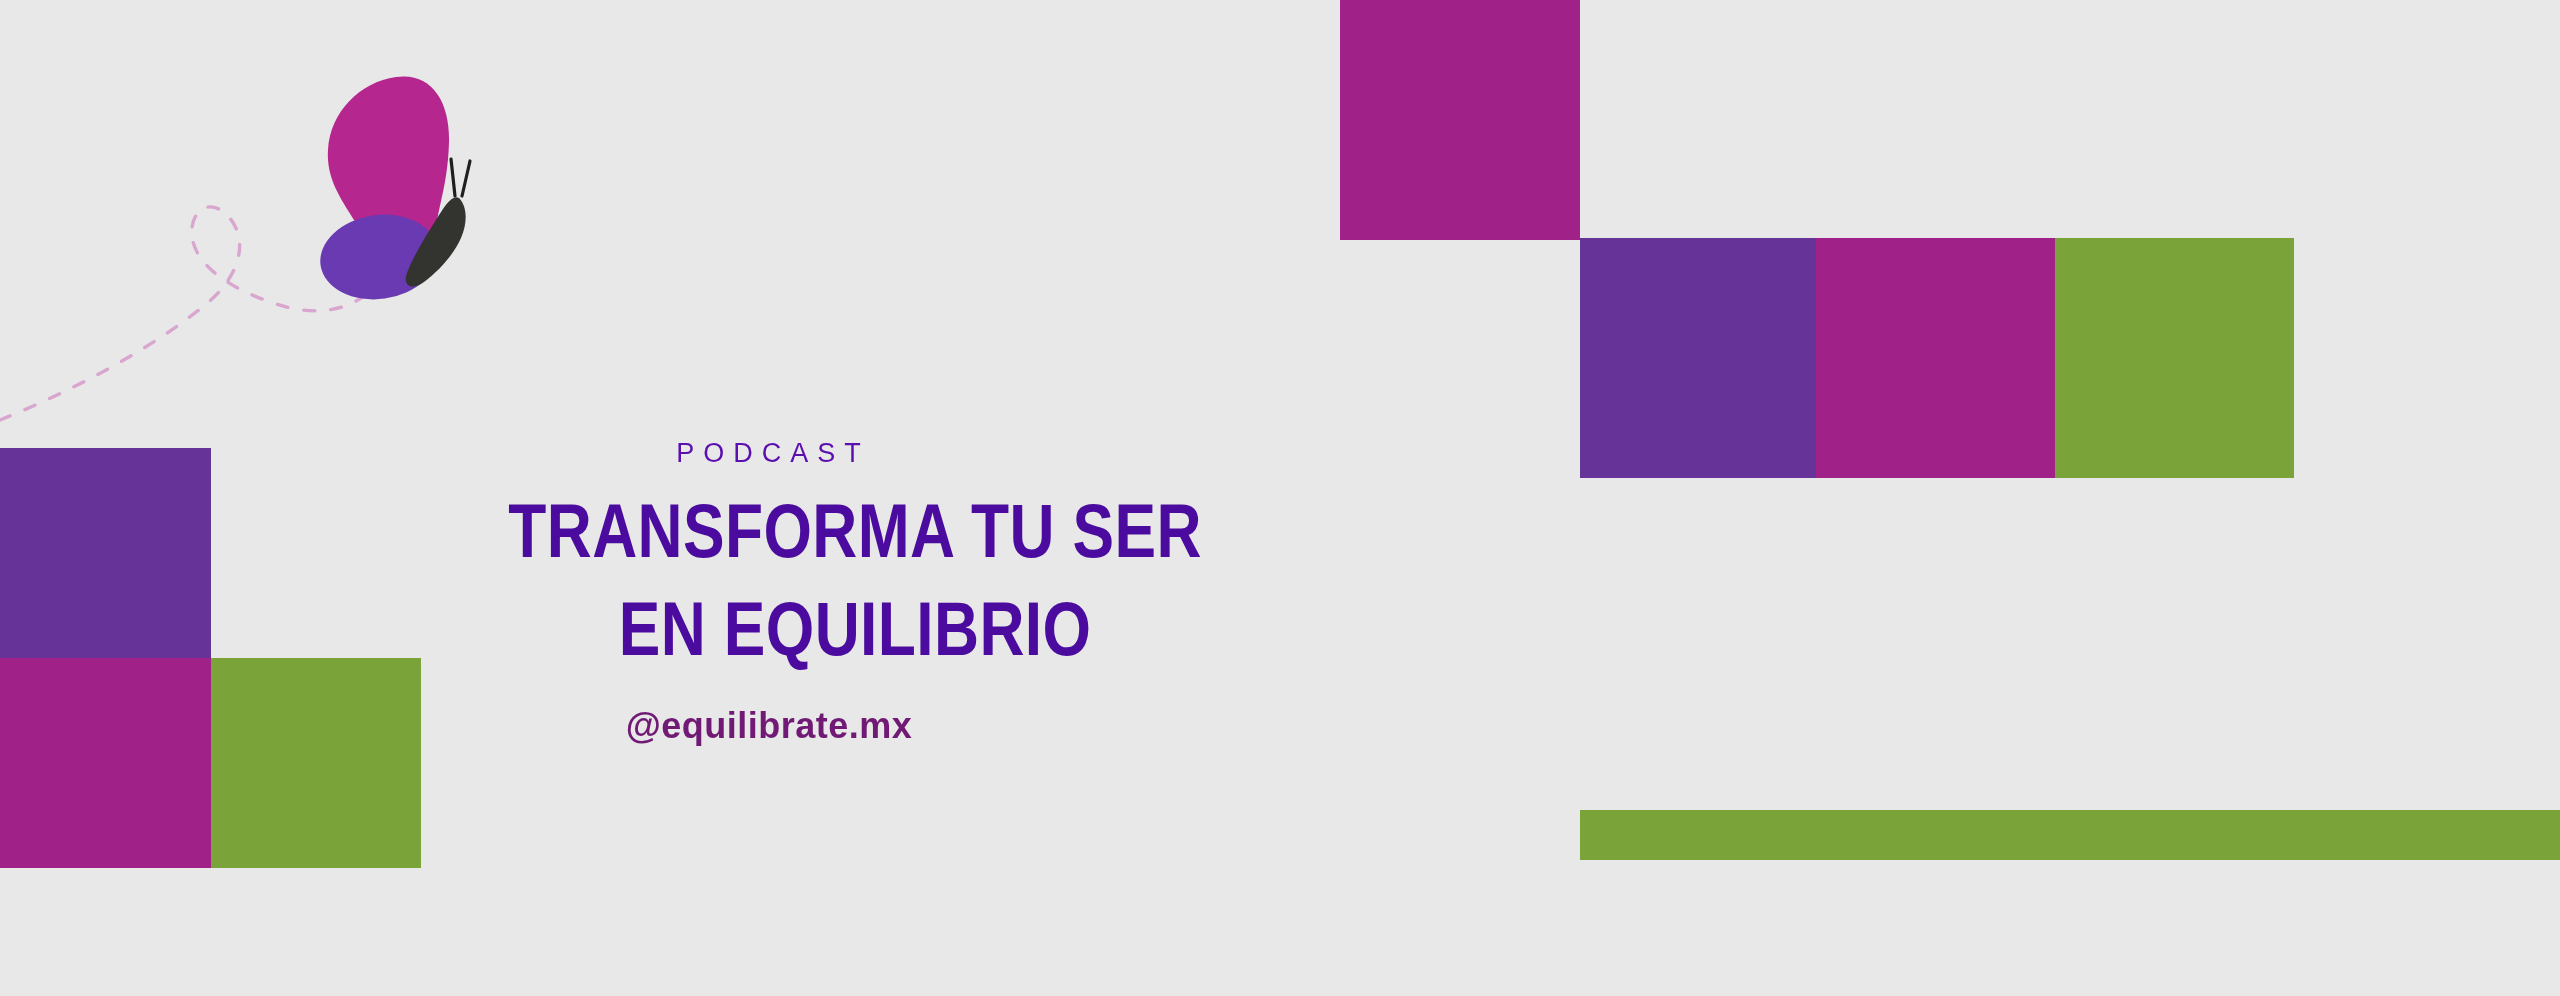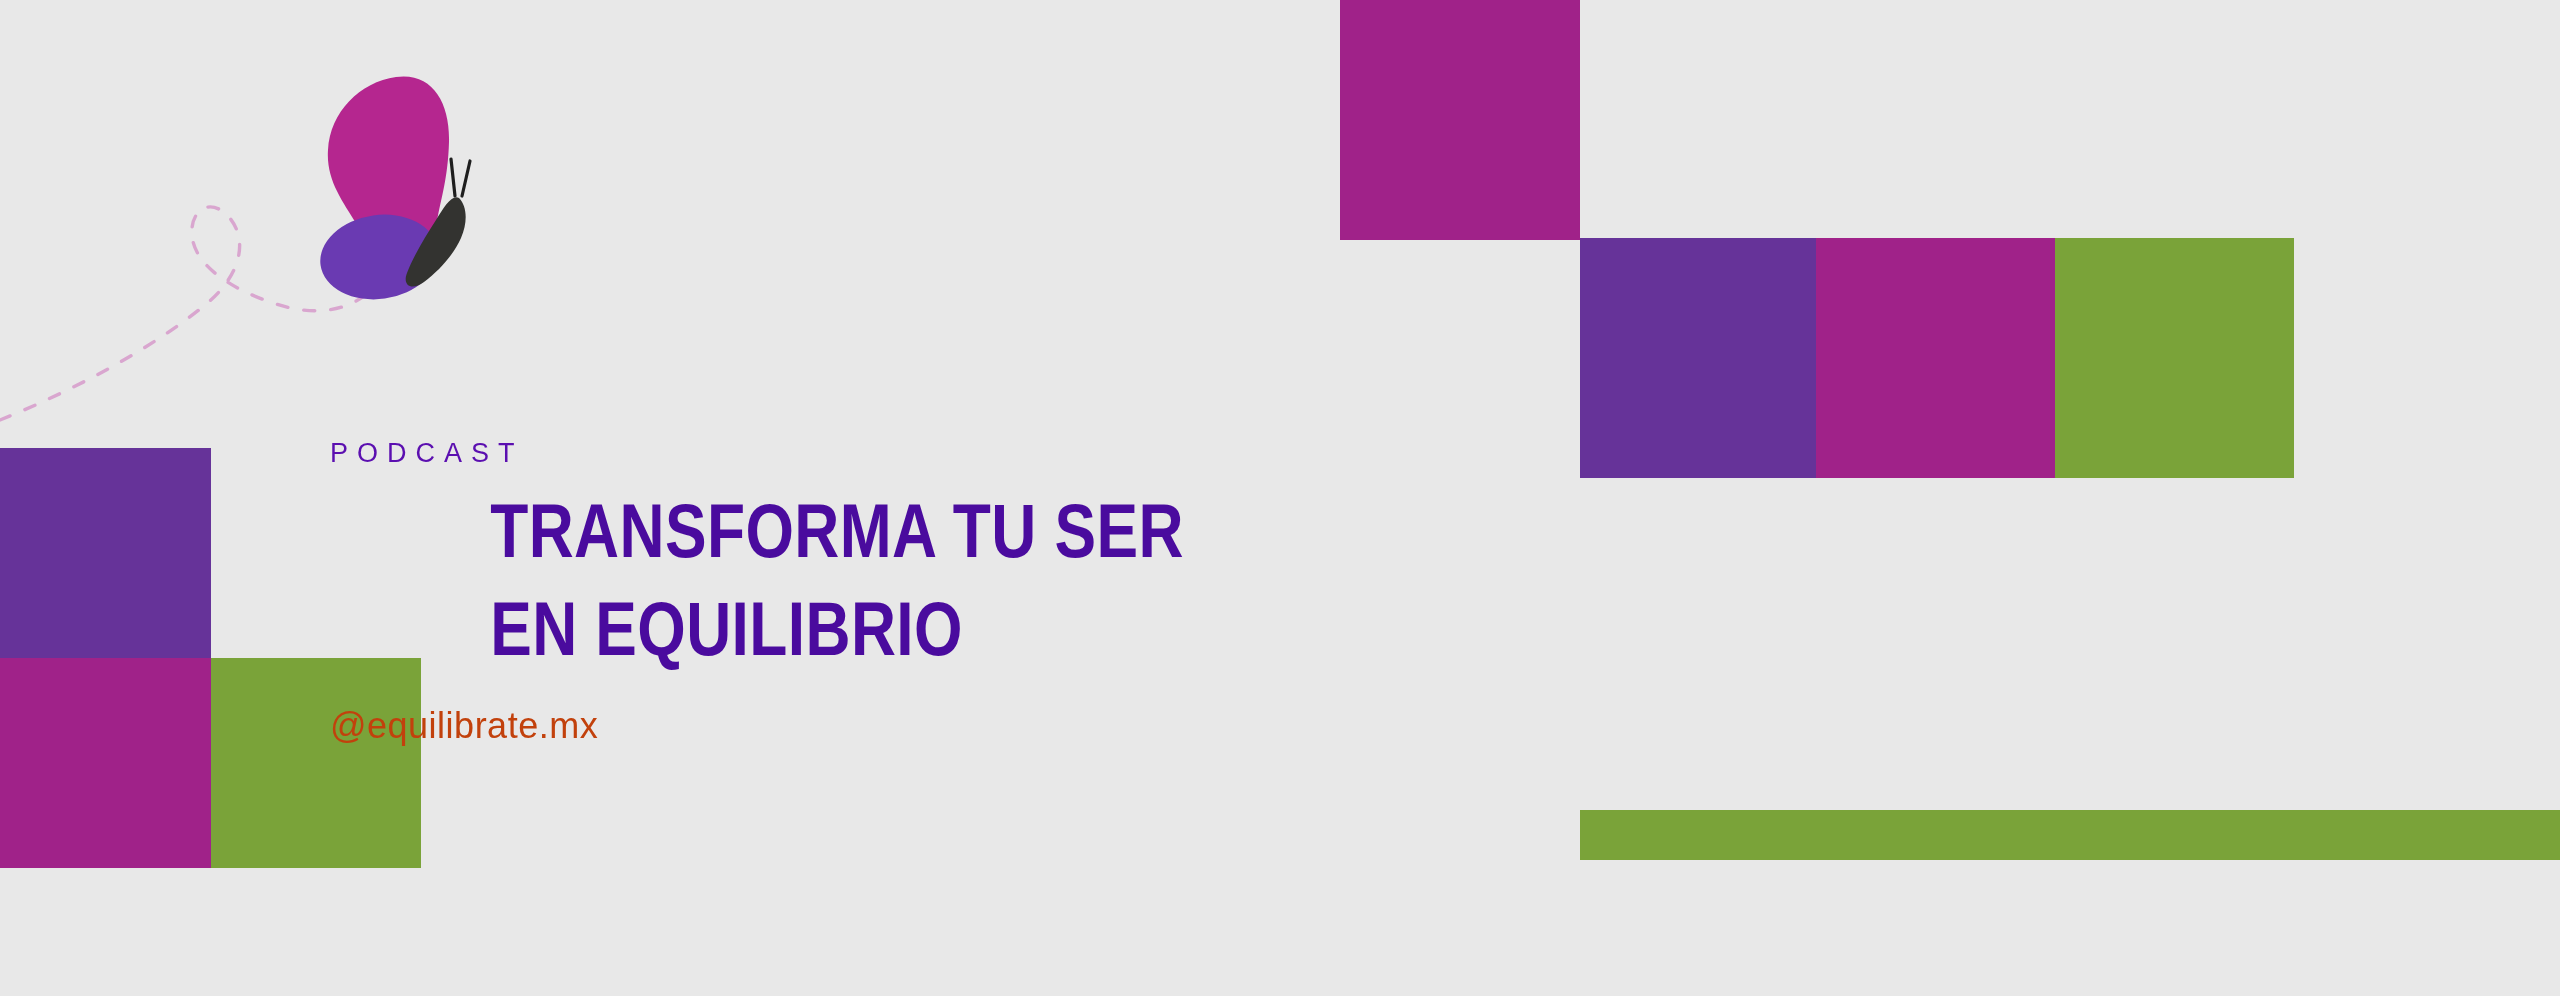--- a/index.html
+++ b/index.html
@@ -36,21 +36,21 @@
   
   #logo { position: absolute; left: 0px; top: 20px; width: 520px; height: 420px; }
   #logo svg { display: block; width: 100%; height: 100%; }
 
   
   #text-col {
     position: absolute;
     left: 330px;
     top: 440px;
     width: 890px;
-    text-align: left;
+    text-align: center;
   }
   #eyebrow {
     color: #5b0fb0;
     font-size: 27px;
     letter-spacing: 9px;
     font-weight: 400;
     line-height: 1;
     margin: 0 0 26px 0;
     padding-right: 4px;
   }
@@ -61,23 +61,23 @@
     line-height: 1.0;
     letter-spacing: 0.5px;
     margin: 0;
     transform: scaleX(0.82);
     transform-origin: right center;
     white-space: nowrap;
   }
   #headline .hl-line { display: block; }
   #headline .hl-line + .hl-line { margin-top: 22px; }
   #handle {
-    color: #c2410c;
+    color: #701a75;
     font-size: 36px;
-    font-weight: 400;
+    font-weight: 700;
     letter-spacing: 0.5px;
     margin: 38px 12px 0 0;
   }
 </style>
 </head>
 <body>
 
 <div id="banner">
 
   <div class="block" id="block-left-purple"></div>

